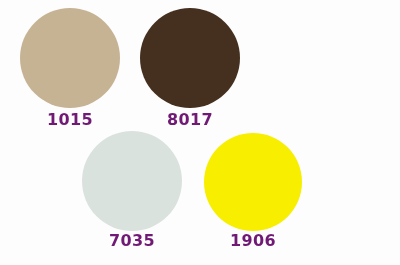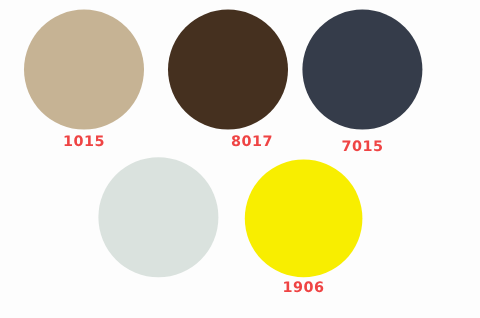--- a/index.html
+++ b/index.html
@@ -23,44 +23,41 @@
   }
   .swatch-disc {
     border-radius: 50%;
     width: 100%;
     height: 100%;
   }
   .swatch-label {
     position: absolute;
     left: 50%;
     transform: translateX(-50%);
-    font-size: 12px;
+    font-size: 16px;
     font-weight: bold;
-    color: #ef4444;
+    color: #701a75;
     letter-spacing: 0.4px;
     white-space: nowrap;
     line-height: 1;
   }
 </style>
 </head>
 <body style="background: rgb(253, 253, 253);">
 
 <div id="palette">
     <div class="swatch" style="left: 20px; top: 8px; width: 100px; height: 100px;">
       <div class="swatch-disc" style="background: rgb(198, 179, 148);"></div>
       <div class="swatch-label" style="top: 104px;">1015</div>
     </div>
     <div class="swatch" style="left: 140px; top: 8px; width: 100px; height: 100px;">
       <div class="swatch-disc" style="background: rgb(69, 48, 31);"></div>
-      <div class="swatch-label" style="top: 104px; margin-left: 20px;">8017</div>
-    </div>
-    <div class="swatch" style="left: 252px; top: 8px; width: 100px; height: 100px;">
-      <div class="swatch-disc" style="background: rgb(53, 60, 74);"></div>
-      <div class="swatch-label" style="top: 108px;">7015</div>
+      <div class="swatch-label" style="top: 104px;">8017</div>
     </div>
     <div class="swatch" style="left: 82px; top: 131px; width: 100px; height: 100px;">
       <div class="swatch-disc" style="background: rgb(218, 226, 222);"></div>
+      <div class="swatch-label" style="top: 102px;">7035</div>
     </div>
     <div class="swatch" style="left: 204px; top: 133px; width: 98px; height: 98px;">
       <div class="swatch-disc" style="background: rgb(248, 238, 0);"></div>
       <div class="swatch-label" style="top: 100px;">1906</div>
     </div>
   </div>
 
 </body></html>

